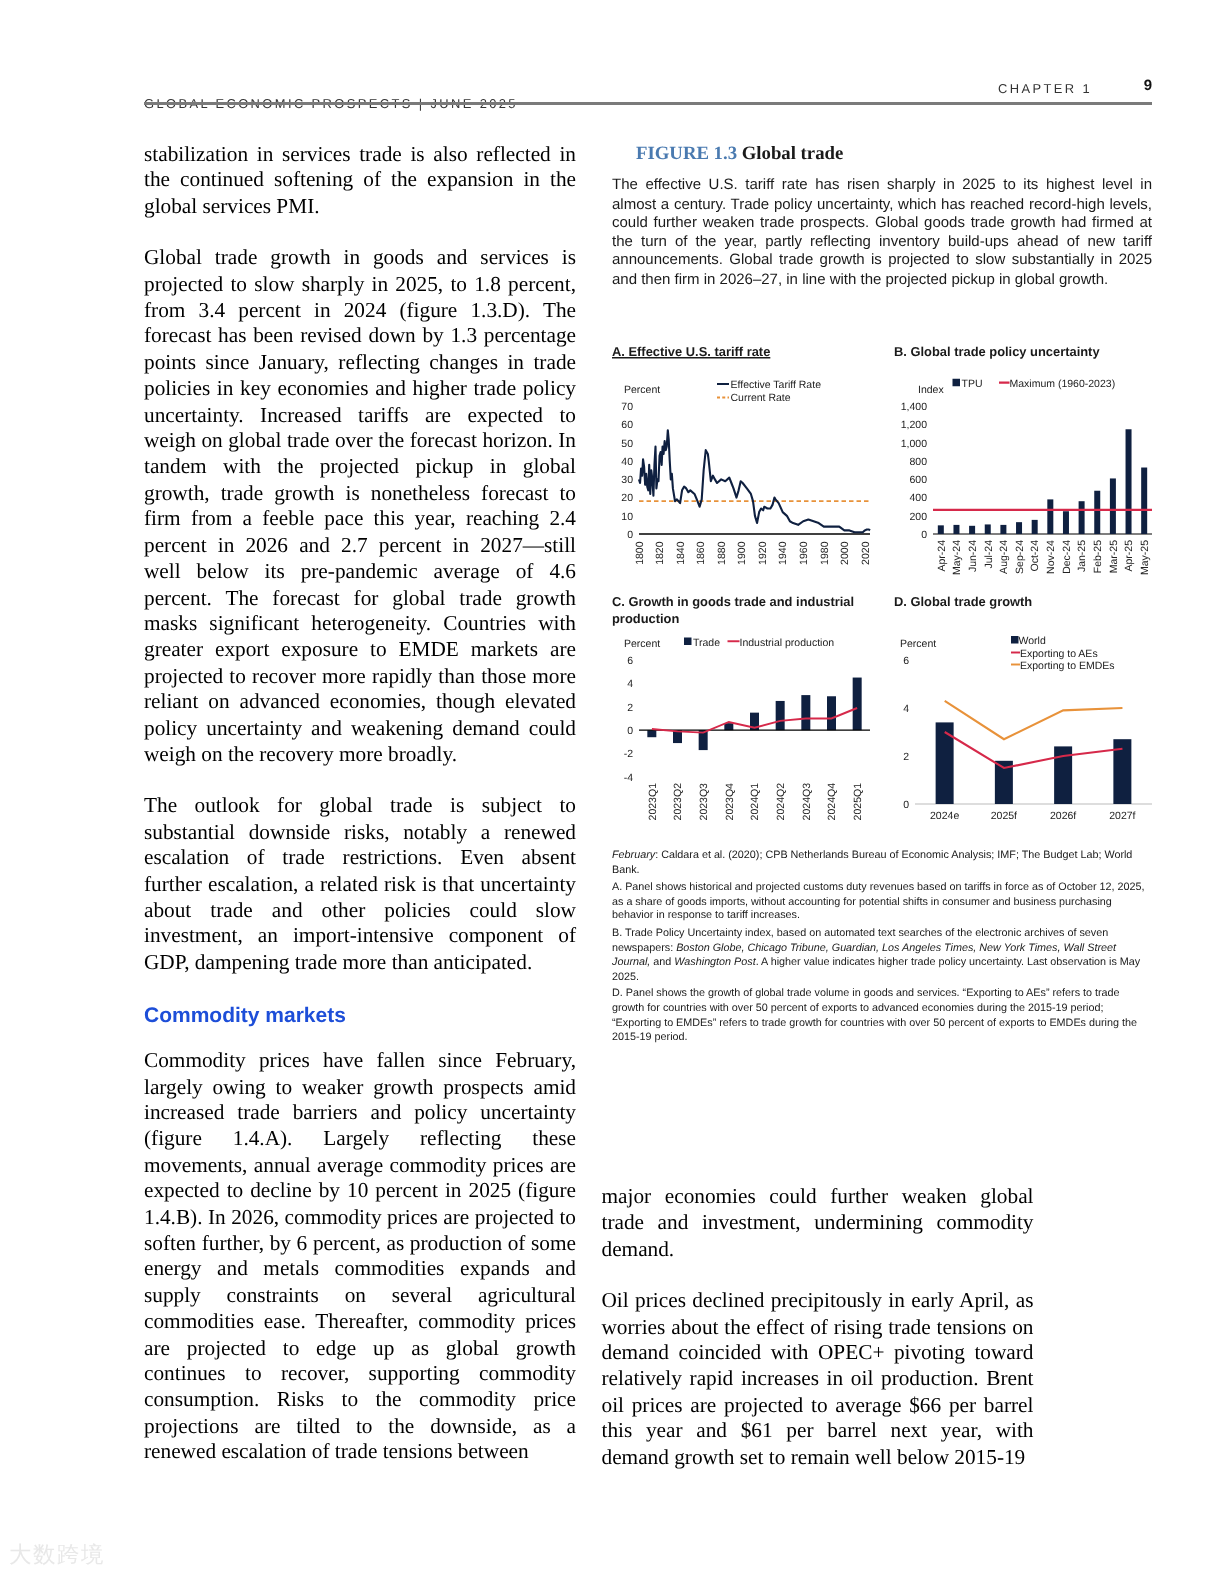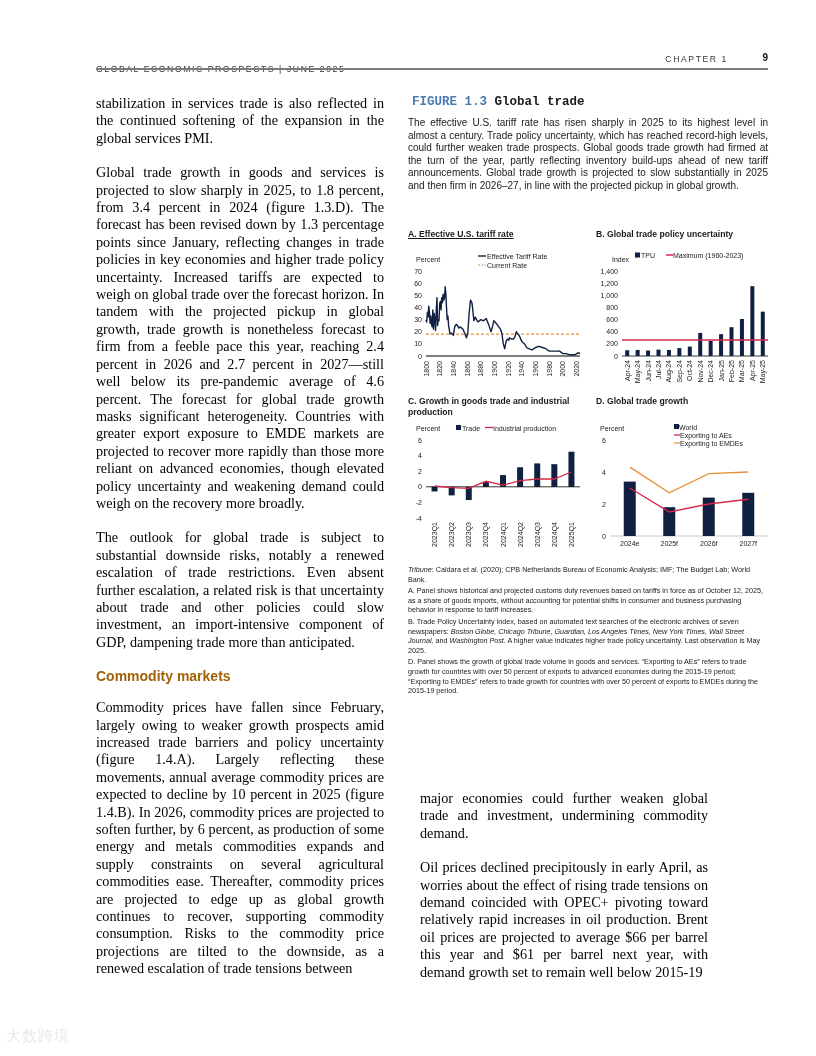--- a/index.html
+++ b/index.html
@@ -5,37 +5,37 @@
   html, body { margin: 0; padding: 0; background: #ffffff; }
   body { width: 816px; height: 1056px; position: relative; overflow: hidden; color: #1a1a1a; }
   .header { position: absolute; left: 96px; top: 52px; width: 672px; height: 18px; font-family: "Liberation Sans", sans-serif; font-size: 8.6px; letter-spacing: 1.6px; color: #333; }
   .header .left { position: absolute; left: 0; top: 12px; }
   .header .chap { position: absolute; right: 40px; top: 2px; }
   .header .pnum { position: absolute; right: 0; top: 0px; font-weight: bold; font-size: 10px; letter-spacing: 0; color: #111; }
   .header-rule { position: absolute; left: 96px; top: 68px; width: 672px; height: 2px; background: #7a7a7a; }
 
   .col-left { position: absolute; left: 96px; top: 95px; width: 288px; }
   .body-p { font-family: "Liberation Serif", serif; font-size: 14.2px; line-height: 17.4px; text-align: justify; margin: 0 0 17px 0; color: #000000; }
-  .section-h { font-family: "Liberation Sans", sans-serif; font-size: 14px; color: #a16207; margin: 0 0 15px 0; }
+  .section-h { font-family: "Liberation Sans", sans-serif; font-size: 14px; color: #1d4ed8; margin: 0 0 15px 0; }
 
   .col-right { position: absolute; left: 408px; top: 95px; width: 360px; }
-  .fig-title { font-family: Liberation Mono, monospace; font-size: 12.5px; font-weight: bold; margin: 0 0 8px 4px; }
+  .fig-title { font-family: Liberation Serif, serif; font-size: 12.5px; font-weight: bold; margin: 0 0 8px 16px; }
   .fig-title .num { color: #4a7ab0; }
   .fig-sub { font-family: "Liberation Sans", sans-serif; font-size: 10px; line-height: 12.5px; text-align: justify; margin: 0; }
 
   .panel { position: absolute; font-family: "Liberation Sans", sans-serif; }
   .panel-title { font-size: 8.6px; font-weight: bold; line-height: 11px; }
   .panel svg { position: absolute; left: 0; }
   .axis-text { font-family: "Liberation Sans", sans-serif; font-size: 7px; fill: #222; }
   .legend-text { font-family: "Liberation Sans", sans-serif; font-size: 7px; fill: #222; }
 
   .notes { position: absolute; left: 408px; top: 565px; width: 360px; font-family: "Liberation Sans", sans-serif; font-size: 7.2px; line-height: 9.6px; color: #1a1a1a; }
   .notes p { margin: 0 0 2px 0; }
 
-  .col-right2 { position: absolute; left: 420px; top: 790px; width: 288px; }
+  .col-right2 { position: absolute; left: 401px; top: 790px; width: 288px; }
 
   .watermark { position: absolute; left: 6px; top: 1027px; font-family: "DejaVu Sans", sans-serif; font-size: 15px; color: #e8e8e8; letter-spacing: 1px; }
 </style>
 </head>
 <body>
 
 <div class="header">
   <span class="left">GLOBAL ECONOMIC PROSPECTS | JUNE 2025</span>
   <span class="chap">CHAPTER 1</span>
   <span class="pnum">9</span>
@@ -200,21 +200,21 @@
       <rect x="78" y="2" width="5" height="5" fill="#0f2040"></rect>
       <text x="83" y="7.5" class="legend-text">World</text>
       <line x1="78" y1="13" x2="84" y2="13" stroke="#d6294a" stroke-width="1.3"></line>
       <text x="84" y="16" class="legend-text">Exporting to AEs</text>
       <line x1="78" y1="21" x2="84" y2="21" stroke="#e8923a" stroke-width="1.3"></line>
       <text x="84" y="24" class="legend-text">Exporting to EMDEs</text>
     </svg>
 </div>
 
 <div class="notes">
-  <p><i>Tribune</i><span>: Caldara et al. (2020); CPB Netherlands Bureau of Economic Analysis; IMF; The Budget Lab; World Bank.</span></p>
+  <p><i>February</i><span>: Caldara et al. (2020); CPB Netherlands Bureau of Economic Analysis; IMF; The Budget Lab; World Bank.</span></p>
   <p>A. Panel shows historical and projected customs duty revenues based on tariffs in force as of October 12, 2025, as a share of goods imports, without accounting for potential shifts in consumer and business purchasing behavior in response to tariff increases.</p>
   <p><span>B. Trade Policy Uncertainty index, based on automated text searches of the electronic archives of seven newspapers: </span><i>Boston Globe, Chicago Tribune, Guardian, Los Angeles Times, New York Times, Wall Street Journal,</i><span> and </span><i>Washington Post</i><span>. A higher value indicates higher trade policy uncertainty. Last observation is May 2025.</span></p>
   <p>D. Panel shows the growth of global trade volume in goods and services. “Exporting to AEs” refers to trade growth for countries with over 50 percent of exports to advanced economies during the 2015-19 period; “Exporting to EMDEs” refers to trade growth for countries with over 50 percent of exports to EMDEs during the 2015-19 period.</p>
 </div>
 
 <div class="col-right2">
   <p class="body-p">major economies could further weaken global trade and investment, undermining commodity demand.</p>
   <p class="body-p">Oil prices declined precipitously in early April, as worries about the effect of rising trade tensions on demand coincided with OPEC+ pivoting toward relatively rapid increases in oil production. Brent oil prices are projected to average $66 per barrel this year and $61 per barrel next year, with demand growth set to remain well below 2015-19</p>
 </div>
 

